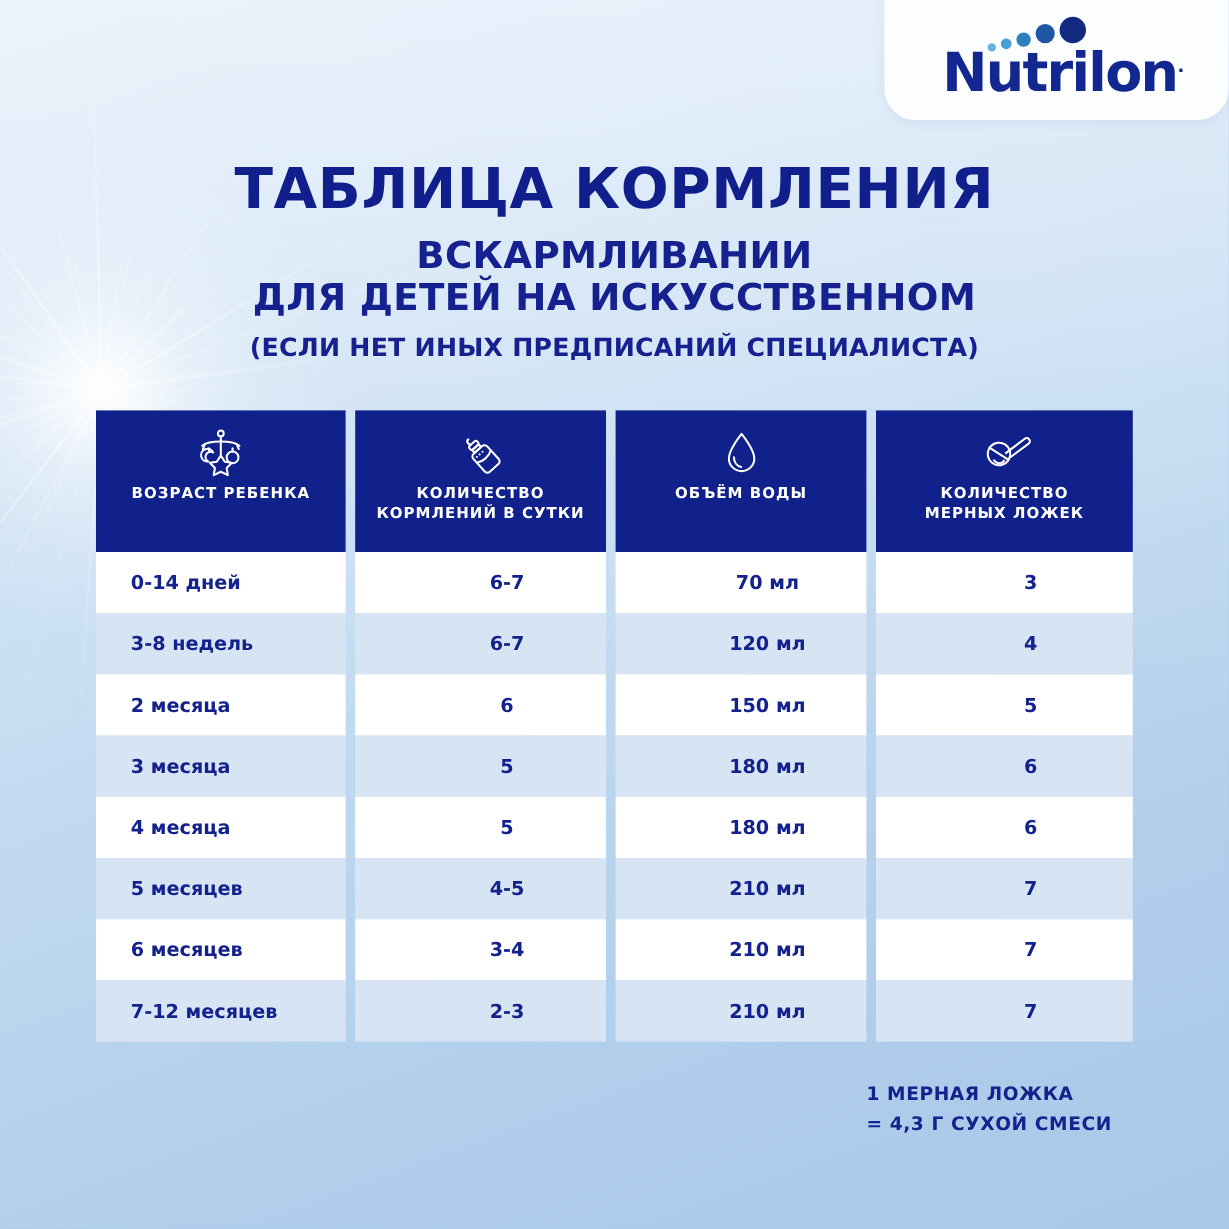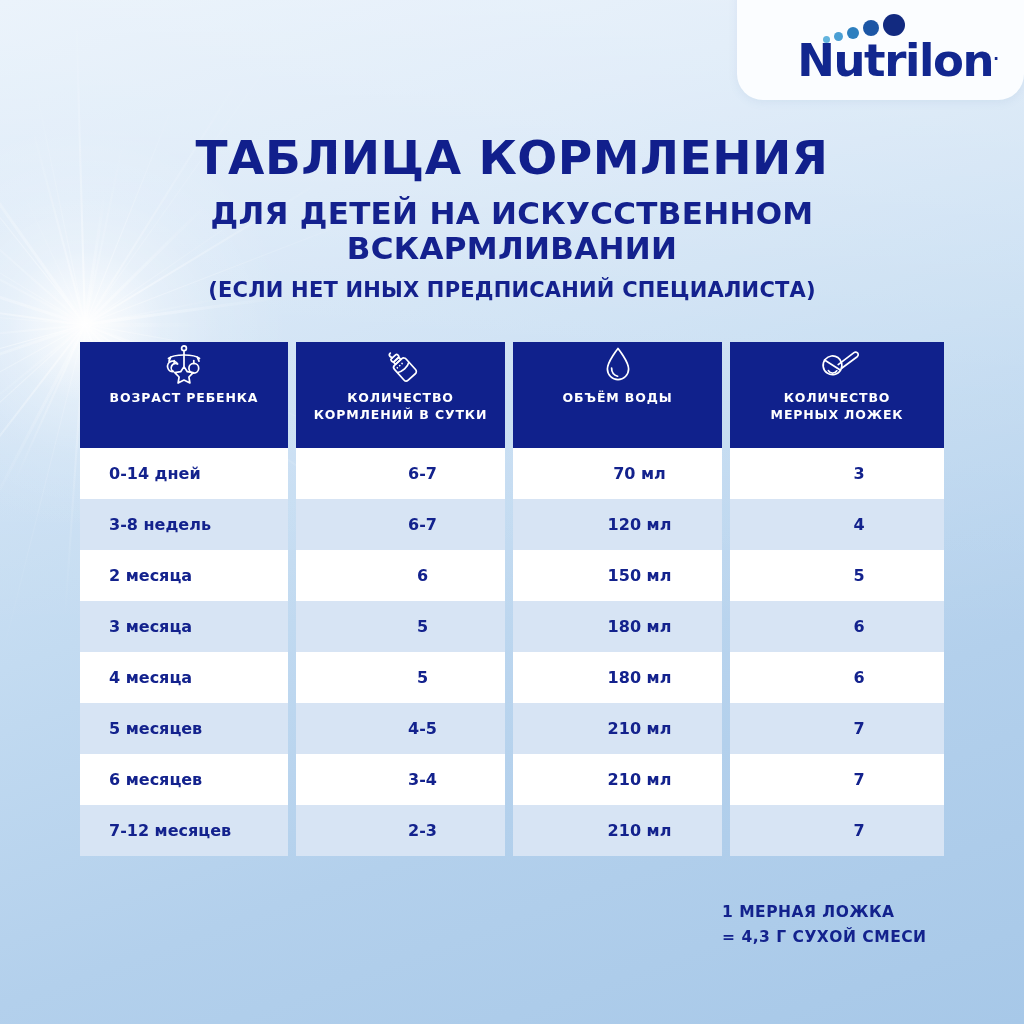--- a/index.html
+++ b/index.html
@@ -39,21 +39,21 @@
     border-radius:0 0 26px 26px;
     box-shadow:0 2px 10px rgba(90,130,180,.10);
   }
   .logo-card:before{ 
     content:"";position:absolute;left:0;top:0;width:26px;height:100%;
   }
   .logo-wrap{position:absolute;left:757px;top:8px;width:250px;height:92px;}
   .dots{position:absolute;left:66px;top:6px;width:110px;height:32px;}
   .dot{position:absolute;border-radius:50%;}
   .wordmark{
-    position:absolute;left:16px;top:26px;width:250px;
+    position:absolute;left:4px;top:26px;width:250px;
     font-family:"DejaVu Sans", sans-serif;
     font-weight:bold;font-size:45px;letter-spacing:-1.4px;
     color:#12278f;text-align:center;
   }
   .wordmark .reg{font-size:15px;vertical-align:super;letter-spacing:0;}
 
   
   .titles{position:absolute;left:0;top:133px;width:1024px;text-align:center;}
   .t1{
     font-family:"DejaVu Sans", sans-serif;
@@ -72,23 +72,23 @@
   }
 
   
   .table{
     position:absolute;left:80px;top:342px;width:864px;
     display:grid;grid-template-columns:208px 8px 209px 8px 209px 8px 214px;
   }
   .gapcol{background:transparent;}
   .col{display:flex;flex-direction:column;}
   .hcell{
-    background:#10218c;height:106px;
+    background:#10218c;height:118px;
     display:flex;flex-direction:column;align-items:center;justify-content:flex-start;
-    box-sizing:border-box;
+    padding-top:13px;box-sizing:border-box;
   }
   .hicon{height:46px;display:flex;align-items:center;justify-content:center;}
   .hlabel{
     color:#ffffff;font-family:"DejaVu Sans",sans-serif;font-weight:bold;
     font-size:12.5px;letter-spacing:.85px;text-align:center;line-height:1.32;
     margin-top:2px;
   }
   .cell{
     height:51px;display:flex;align-items:center;
     font-family:"DejaVu Sans",sans-serif;font-weight:bold;
@@ -175,22 +175,22 @@
         <div class="dot" style="left: 24px; top: 13px; width: 12px; height: 12px; background: rgb(45, 127, 191);"></div>
         <div class="dot" style="left: 40px; top: 6px; width: 16px; height: 16px; background: rgb(28, 86, 165);"></div>
         <div class="dot" style="left: 60px; top: 0px; width: 22px; height: 22px; background: rgb(18, 42, 128);"></div>
       </div>
     <div class="wordmark"><span>Nutrilon</span><span class="reg">.</span></div>
   </div>
 
   <div class="titles">
     <div class="t1">ТАБЛИЦА КОРМЛЕНИЯ</div>
     <div class="t2">
+      <div>ВСКАРМЛИВАНИИ</div>
       <div>ДЛЯ ДЕТЕЙ НА ИСКУССТВЕННОМ</div>
-      <div>ВСКАРМЛИВАНИИ</div>
     </div>
     <div class="t3">(ЕСЛИ НЕТ ИНЫХ ПРЕДПИСАНИЙ СПЕЦИАЛИСТА)</div>
   </div>
 
   <div class="table">
 
     <div class="col">
       <div class="hcell">
         <div class="hicon">
           <svg width="44" height="42" viewBox="0 0 44 42" fill="none" stroke="#ffffff" stroke-width="1.7" stroke-linecap="round" stroke-linejoin="round">

